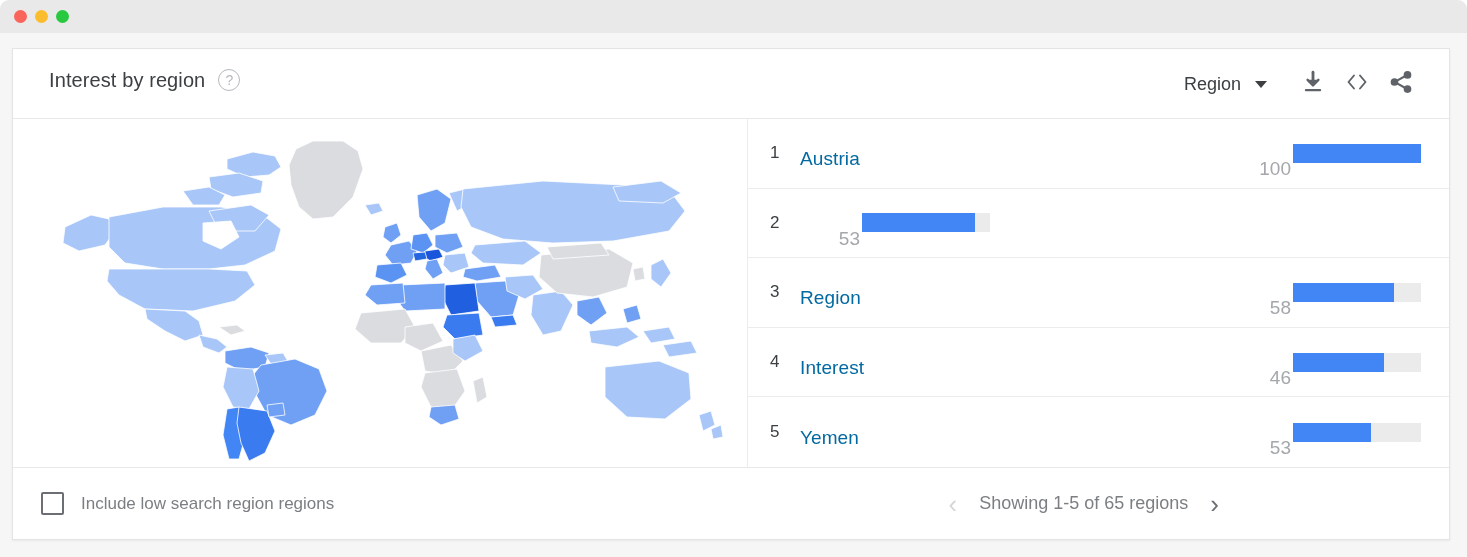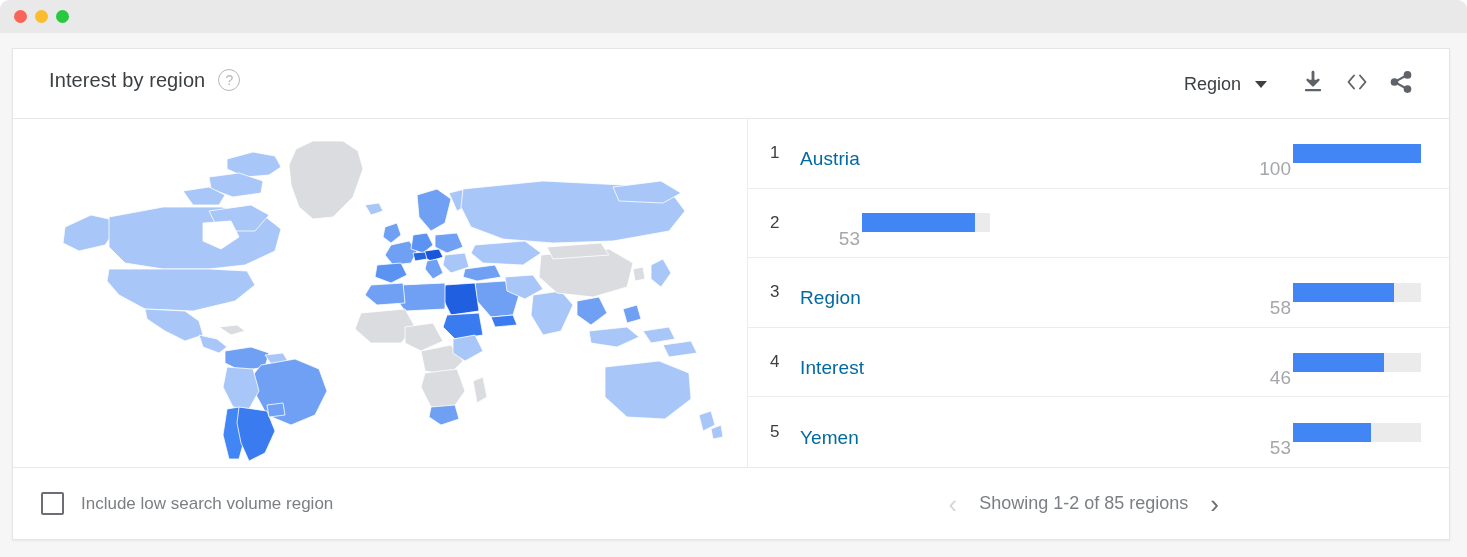--- a/index.html
+++ b/index.html
@@ -484,24 +484,24 @@
             <span class="bar-fill" style="width: 61%;"></span>
           </span>
         </div>
 
       </div>
     </div>
 
     <div class="card-footer">
       <div class="checkbox-wrap">
         <span class="checkbox"></span>
-        <span class="checkbox-label">Include low search volume region</span>
+        <span class="checkbox-label">Include low search region regions</span>
       </div>
 
       <div class="pager">
         <span class="chev prev">‹</span>
-        <span class="pager-text">Showing 1-2 of 85 regions</span>
+        <span class="pager-text">Showing 1-5 of 65 regions</span>
         <span class="chev next">›</span>
       </div>
     </div>
 
   </div>
 </div>
 
 </body></html>

